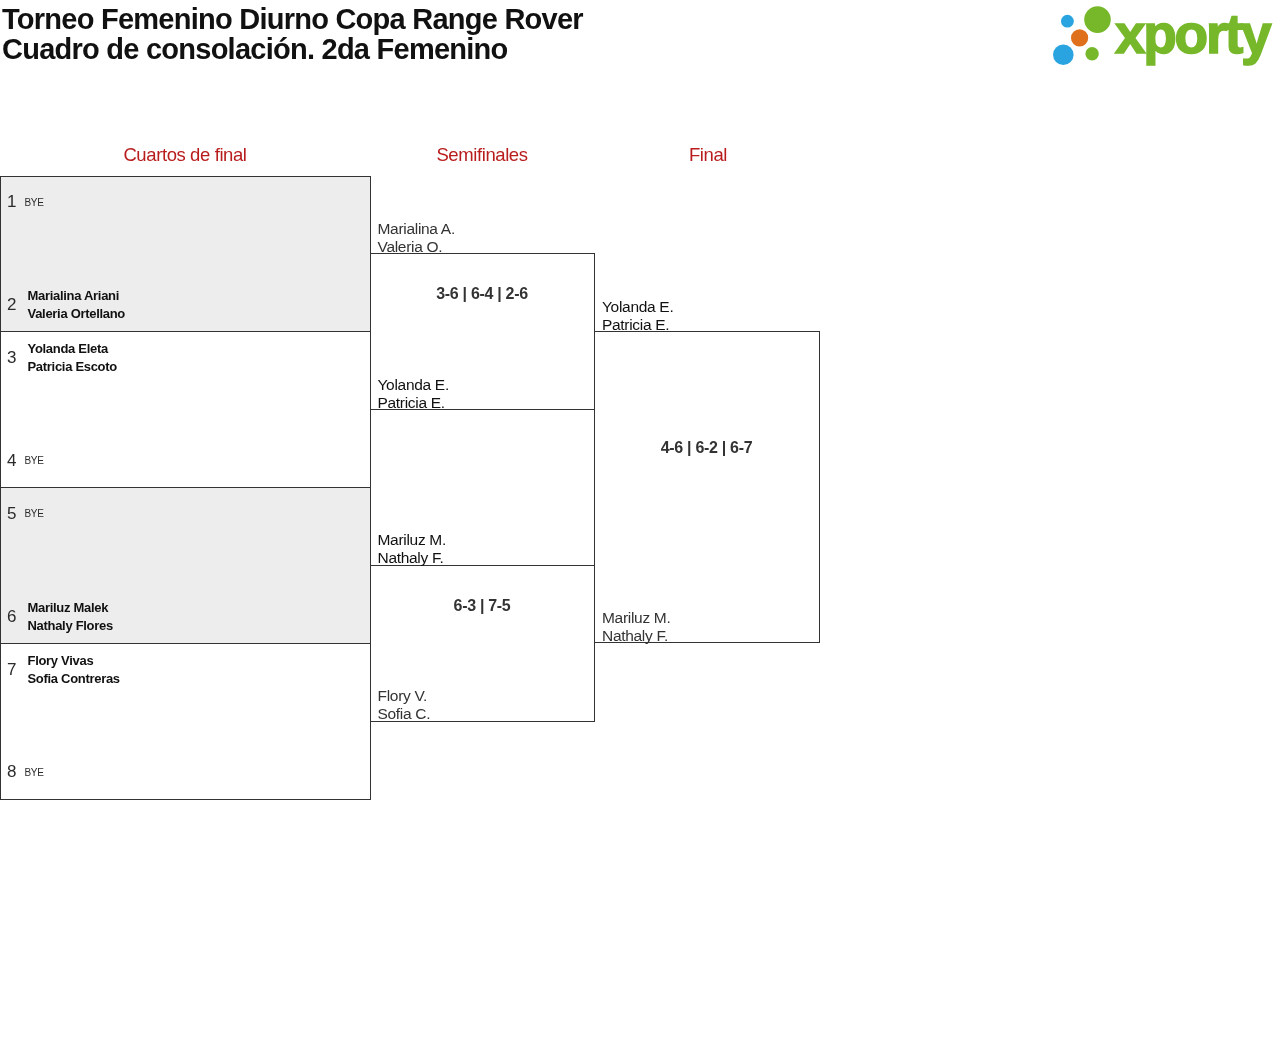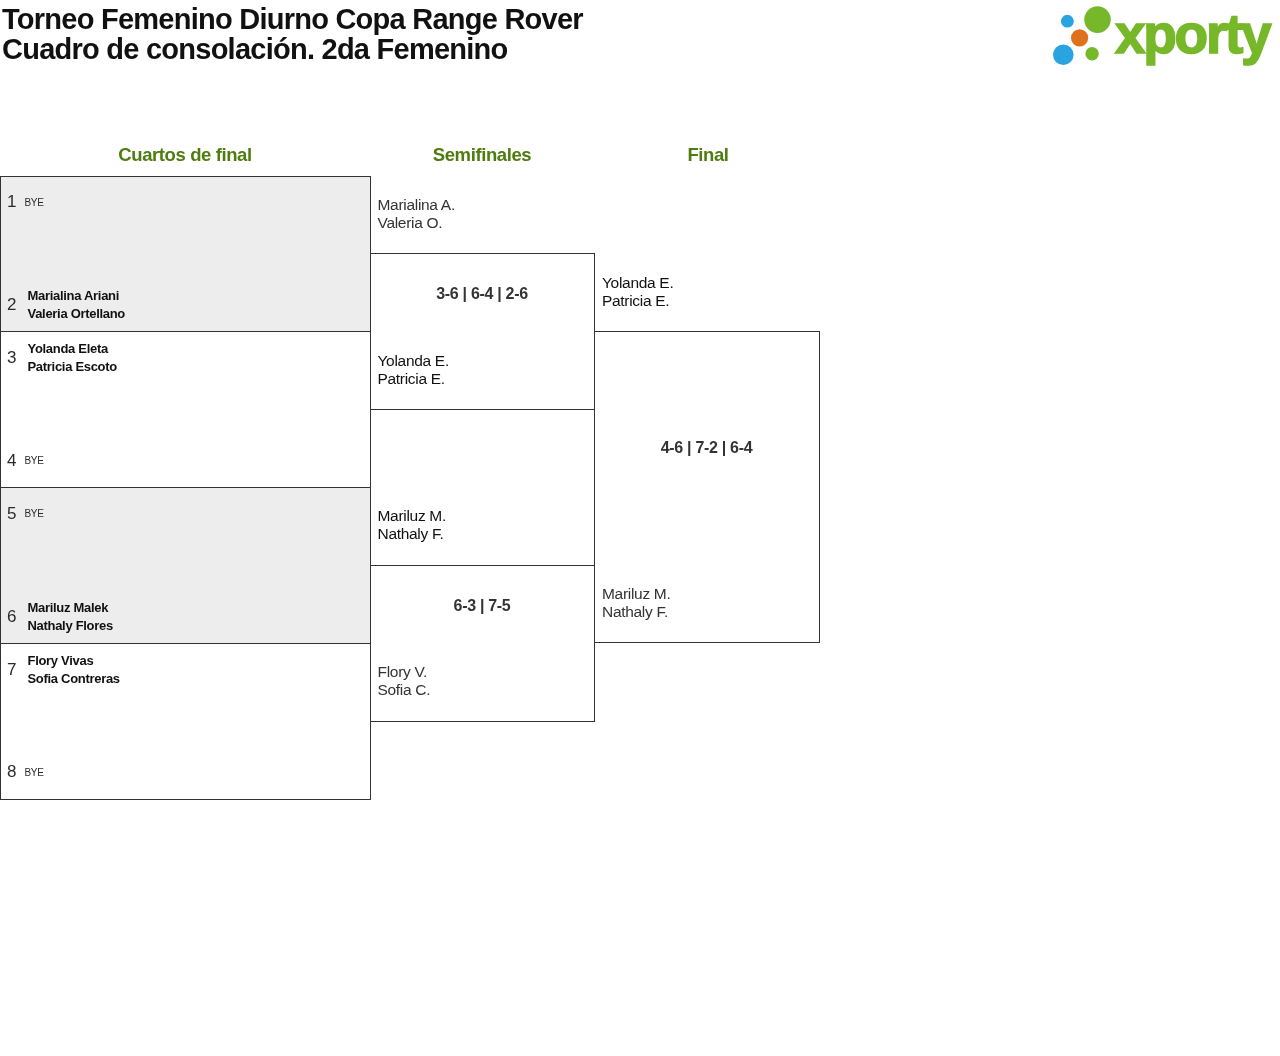--- a/index.html
+++ b/index.html
@@ -4,31 +4,31 @@
 <style>
 * { margin:0; padding:0; box-sizing:border-box; }
 html,body { width:1280px; height:1056px; background:#fff; overflow:hidden;
   font-family:"Liberation Sans", sans-serif; }
 #page { position:relative; width:1280px; height:1056px; }
 .abs { position:absolute; }
 h1 { position:absolute; left:2px; top:3.5px; font-size:29px; line-height:30.8px;
   font-weight:700; color:#111; letter-spacing:-0.75px; }
 #subtitle { position:absolute; top:84.7px; left:0; width:1280px; text-align:center;
   font-size:23px; font-weight:700; color:#111; letter-spacing:-0.5px; }
-.colhdr { position:absolute; top:144.4px; font-size:18.5px; font-weight:700;
-  color:#4d7c0f; transform:translateX(-50%); white-space:nowrap; letter-spacing:-0.4px; }
+.colhdr { position:absolute; top:144.4px; font-size:18.5px; font-weight:400;
+  color:#b91c1c; transform:translateX(-50%); white-space:nowrap; letter-spacing:-0.4px; }
 .box { position:absolute; border:1px solid #333; background:#fff; }
 .gray { background:#ededed; }
 .slot { position:absolute; left:7px; height:36px; display:flex; align-items:center; }
 .num { font-size:17px; color:#2b2b2b; width:20.5px; flex:none; letter-spacing:-0.5px; }
 .team { font-size:13px; line-height:18px; font-weight:700; color:#111;
   letter-spacing:-0.3px; white-space:nowrap; }
 .bye { font-size:10px; color:#2b2b2b; letter-spacing:-0.3px; margin-left:-3px; }
 .rname { position:absolute; font-size:15.5px; line-height:18px; color:#333;
-  letter-spacing:-0.3px; white-space:nowrap; }
+  letter-spacing:-0.3px; white-space:nowrap;margin-top:24px; }
 .rname.w { font-weight:400; color:#111; }
 .score { position:absolute; font-size:16px; line-height:18px; color:#333;
   text-align:center; letter-spacing:-0.3px; white-space:nowrap;font-weight:bold; }
 </style>
 </head>
 <body>
 <div id="page">
   <h1>Torneo Femenino Diurno Copa Range Rover<br>Cuadro de consolación. 2da Femenino</h1>
 
   <svg class="abs" style="left:1050px;top:0" width="228" height="70" viewBox="0 0 228 70">
@@ -91,14 +91,14 @@
   <div class="rname" style="left:377.5px; top:196px;">Marialina A.<br>Valeria O.</div>
   <div class="rname w" style="left:377.5px; top:351.5px;">Yolanda E.<br>Patricia E.</div>
   <div class="rname w" style="left:377.5px; top:507.4px;">Mariluz M.<br>Nathaly F.</div>
   <div class="rname" style="left:377.5px; top:663px;">Flory V.<br>Sofia C.</div>
 
   <div class="rname w" style="left:602px; top:273.75px;">Yolanda E.<br>Patricia E.</div>
   <div class="rname" style="left:602px; top:585.25px;">Mariluz M.<br>Nathaly F.</div>
 
   <div class="score" style="left:369.5px; width:225px; top:284.5px;">3-6 | 6-4 | 2-6</div>
   <div class="score" style="left:369.5px; width:225px; top:596.5px;">6-3 | 7-5</div>
-  <div class="score" style="left:593.5px; width:226px; top:439.3px;">4-6 | 7-2 | 6-4</div>
+  <div class="score" style="left:593.5px; width:226px; top:439.3px;">4-6 | 6-2 | 6-7</div>
 </div>
 
 </body></html>

